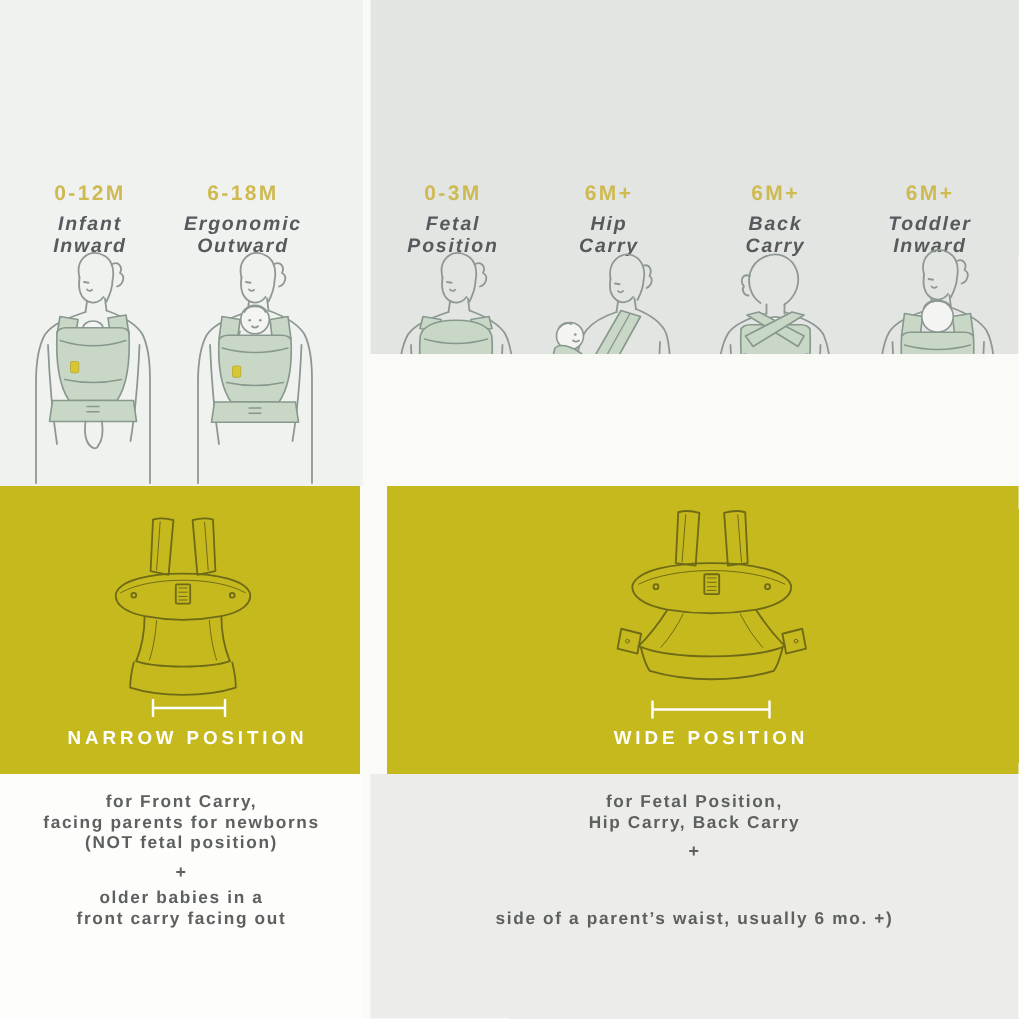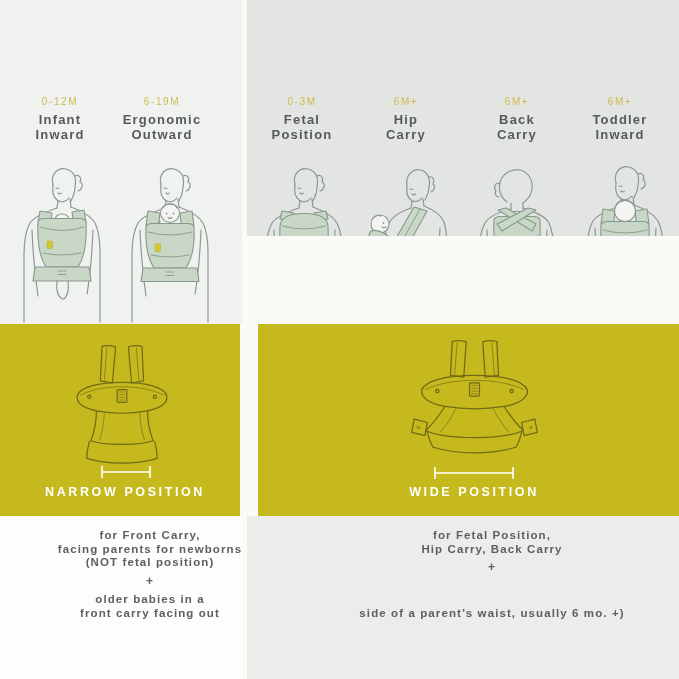--- a/index.html
+++ b/index.html
@@ -10,59 +10,59 @@
   .panel{position:absolute;overflow:hidden;}
   #top-left {left:0;   top:0;   width:242px;height:324px;background:#f0f2ef;}
   #top-right{left:247px;top:0;  width:432px;height:236px;background:#e2e5e2;}
   #mid-left {left:0;   top:324px;width:240px;height:192px;background:#c6b91e;}
   #mid-right{left:258px;top:324px;width:432px;height:192px;background:#c6b91e;}
   #bot-left {left:0;   top:516px;width:242px;height:163px;background:#fdfdfc;}
   #bot-right{left:247px;top:516px;width:432px;height:163px;background:#ecedea;}
 
   
   .col{position:absolute;top:96px;width:110px;text-align:center;}
-  .age{font-size:10px;font-weight:400;letter-spacing:1.6px;color:#cfba52;}
-  .colname{margin-top:5px;font-size:13px;font-weight:700;letter-spacing:1.2px;color:#565a5c;line-height:1.18;}
+  .age{font-size:14px;font-weight:700;letter-spacing:1.6px;color:#cfba52;margin-top:24px;}
+  .colname{margin-top:5px;font-size:13px;font-weight:700;letter-spacing:1.2px;color:#565a5c;line-height:1.18;font-style:italic;}
   .fig{position:absolute;top:164px;width:100px;height:160px;}
 
   
   .ln {fill:none;stroke:#8e9892;stroke-width:1.2;stroke-linecap:round;stroke-linejoin:round;}
   .sg {fill:#c9d7c7;stroke:#87988d;stroke-width:1.1;stroke-linejoin:round;}
   .sgl{fill:none;stroke:#87988d;stroke-width:.9;stroke-linecap:round;}
   .bb {fill:#f4f5f2;stroke:#8e9892;stroke-width:1.1;}
   .lg {fill:#d8c734;stroke:#b5a426;stroke-width:.5;}
   .ol {fill:none;stroke:#6e6a16;stroke-width:1.5;stroke-linecap:round;stroke-linejoin:round;}
   .ols{fill:none;stroke:#6e6a16;stroke-width:.8;stroke-linecap:round;}
 
   
   .band-label{position:absolute;width:260px;text-align:center;color:#ffffff;
     font-size:12.5px;font-weight:700;letter-spacing:2.6px;}
   .measure{position:absolute;}
 
   
   .notes{position:absolute;left:0;top:13px;width:100%;text-align:center;
-    color:#5c605e;font-size:11.5px;font-weight:700;letter-spacing:1.1px;line-height:13.5px;padding-left:29px;}
+    color:#5c605e;font-size:11.5px;font-weight:700;letter-spacing:1.1px;line-height:13.5px;}
   .notes .plus{display:block;margin:5px 0 5px 0;font-size:12px;}
 </style>
 </head>
 <body>
 
 <div id="stage">
 
   <div id="top-left" class="panel">
 
     <div class="col" style="left:5px;">
       <div class="age">0-12M</div>
       <div class="colname">
         <span>Infant</span><br>
         <span>Inward</span>
       </div>
     </div>
     <div class="col" style="left:107px;">
-      <div class="age">6-19M</div>
+      <div class="age">6-18M</div>
       <div class="colname">
         <span>Ergonomic</span><br>
         <span>Outward</span>
       </div>
     </div>
 
     <svg class="fig" style="left:12px;" viewBox="0 0 100 160">
       <path class="ln" d="M41,21 C38,9 47,3 54,5 C61,7 65,13 63,23 C63,29 61,33 59,37"></path>
       <path class="ln" d="M63,12 C67,10 70,14 68,18 C72,20 70,26 66,27"></path>
       <path class="ln" d="M41,21 C40,28 41,33 45,36 C49,39 54,38 57,34"></path>

